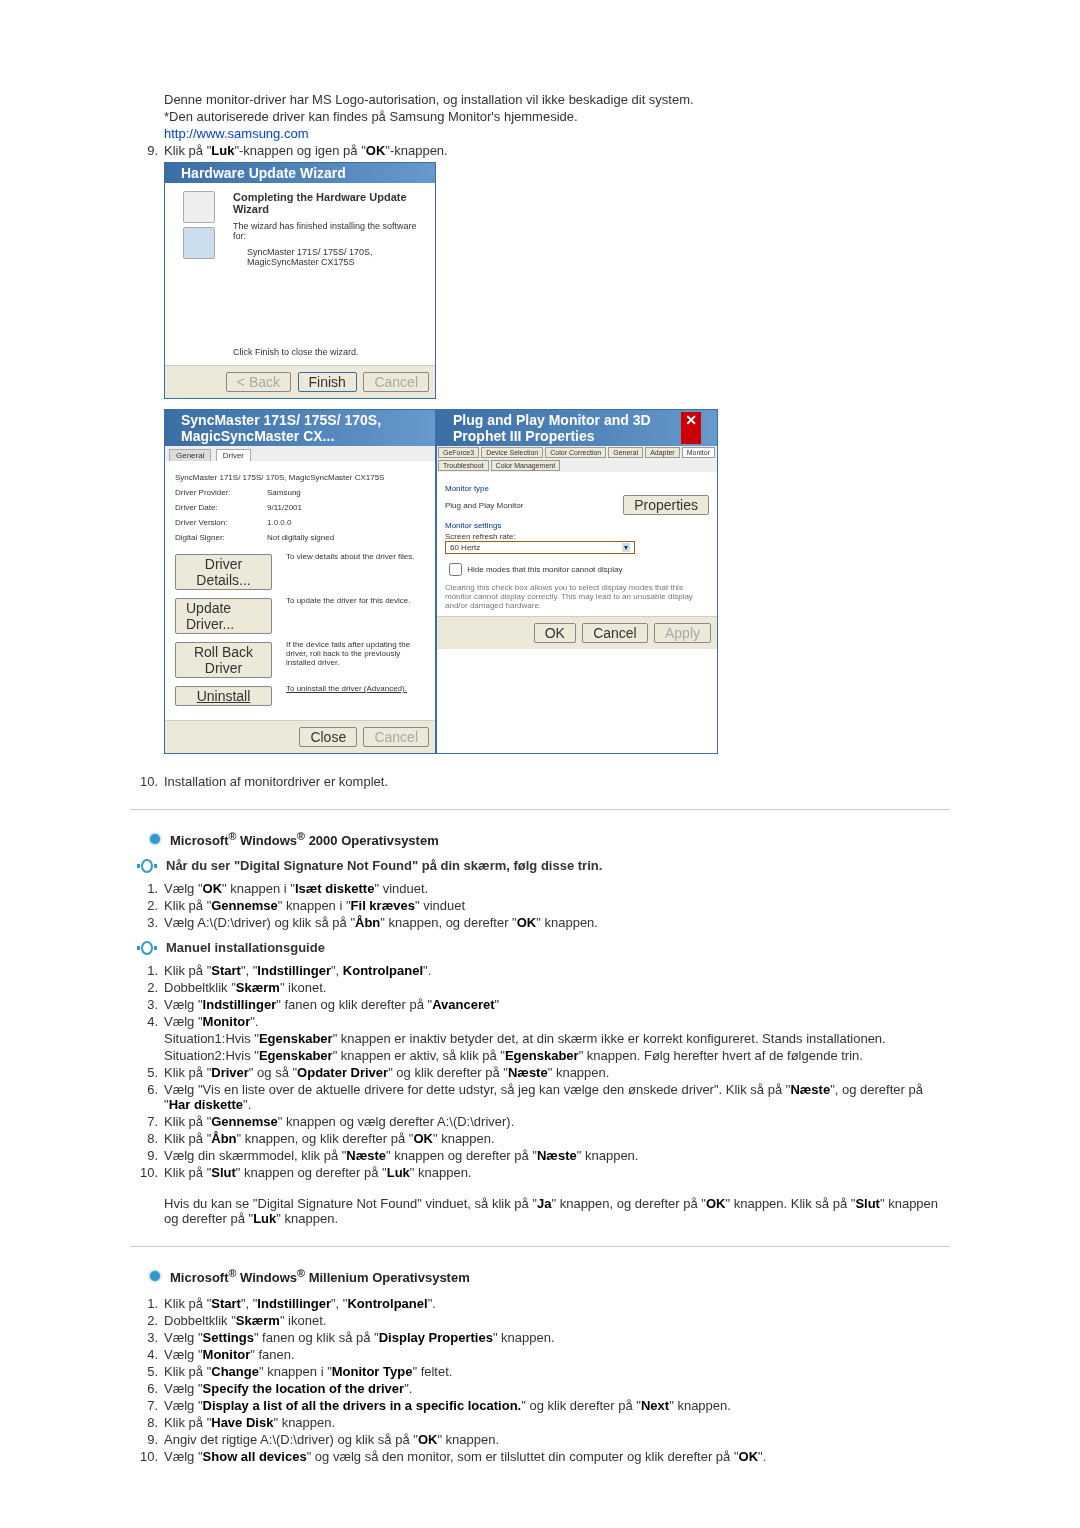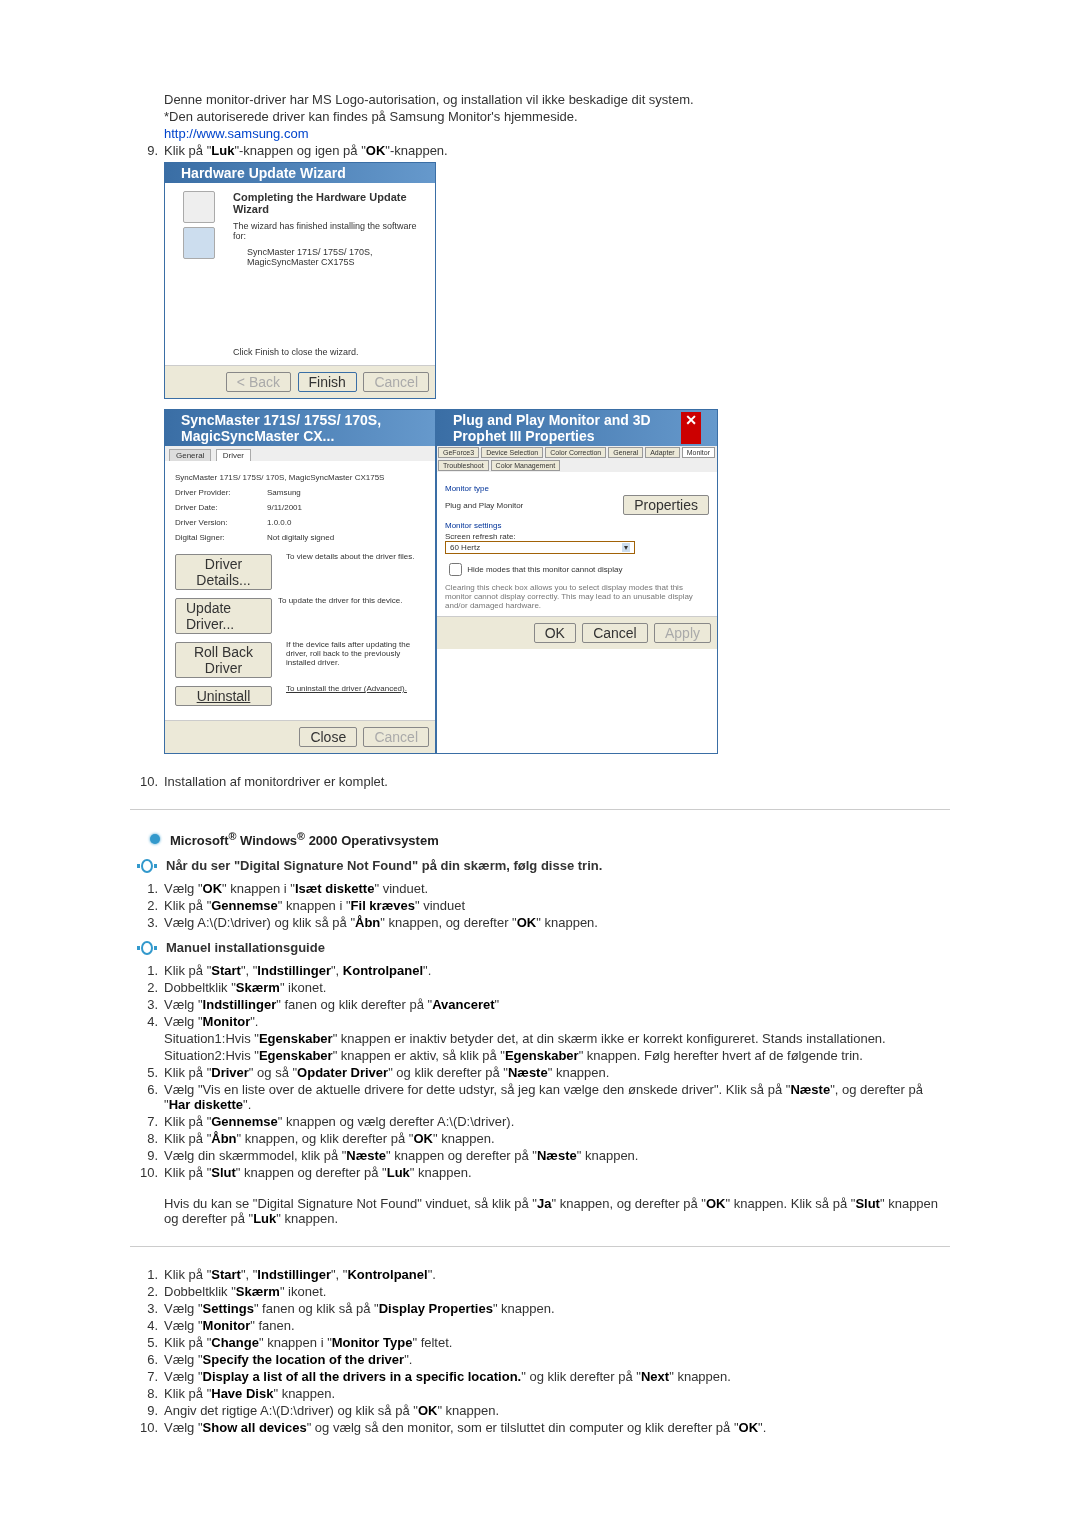--- a/index.html
+++ b/index.html
@@ -269,21 +269,21 @@
         <div class="row"><span class="label-col">Driver Date:</span><span>9/11/2001</span></div>
         <div class="row"><span class="label-col">Driver Version:</span><span>1.0.0.0</span></div>
         <div class="row"><span class="label-col">Digital Signer:</span><span>Not digitally signed</span></div>
         <div class="row btn-row" style="margin-top:10px;">
           <div style="display:flex;align-items:flex-start;margin:4px 0;">
               <span class="btn-fake" style="width:75px;text-align:center;">Driver Details...</span>
               <span style="margin-left:8px;flex:1;">To view details about the driver files.</span>
             </div>
           <div style="display:flex;align-items:flex-start;margin:4px 0;">
               <span class="btn-fake" style="width:75px;text-align:left;">Update Driver...</span>
-              <span style="margin-left:0;flex:1;">To update the driver for this device.</span>
+              <span style="margin-left:8px;flex:1;">To update the driver for this device.</span>
             </div>
           <div style="display:flex;align-items:flex-start;margin:4px 0;">
               <span class="btn-fake" style="width:75px;text-align:center;">Roll Back Driver</span>
               <span style="margin-left:8px;flex:1;">If the device fails after updating the driver, roll back to the previously installed driver.</span>
             </div>
           <div style="display:flex;align-items:flex-start;margin:4px 0;text-decoration:underline;">
               <span class="btn-fake" style="width:75px;text-align:center;">Uninstall</span>
               <span style="margin-left:8px;flex:1;">To uninstall the driver (Advanced).</span>
             </div>
         </div>
@@ -420,20 +420,26 @@
       <div class="num">10.</div>
       <div class="body"><span>Klik på "</span><b>Slut</b><span>" knappen og derefter på "</span><b>Luk</b><span>" knappen.</span></div>
     </div>
 
   <div style="margin:16px 0 0 34px;">
     <span>Hvis du kan se "Digital Signature Not Found" vinduet, så klik på "</span><b>Ja</b><span>" knappen, og derefter på "</span><b>OK</b><span>" knappen. Klik så på "</span><b>Slut</b><span>" knappen og derefter på "</span><b>Luk</b><span>" knappen.</span>
   </div>
 
   <hr class="divider">
 
+  <div class="bullet-line">
+    <span class="bullet-icon"></span>
+    <span class="bullet-heading">
+      <span>Microsoft</span><sup>®</sup><span> Windows</span><sup>®</sup><span> Millenium Operativsystem</span>
+    </span>
+  </div>
 
   <div class="num-list">
       <div class="num">1.</div>
       <div class="body"><span>Klik på "</span><b>Start</b><span>", "</span><b>Indstillinger</b><span>", "</span><b>Kontrolpanel</b><span>".</span></div>
     </div>
   <div class="num-list">
       <div class="num">2.</div>
       <div class="body"><span>Dobbeltklik "</span><b>Skærm</b><span>" ikonet.</span></div>
     </div>
   <div class="num-list">

